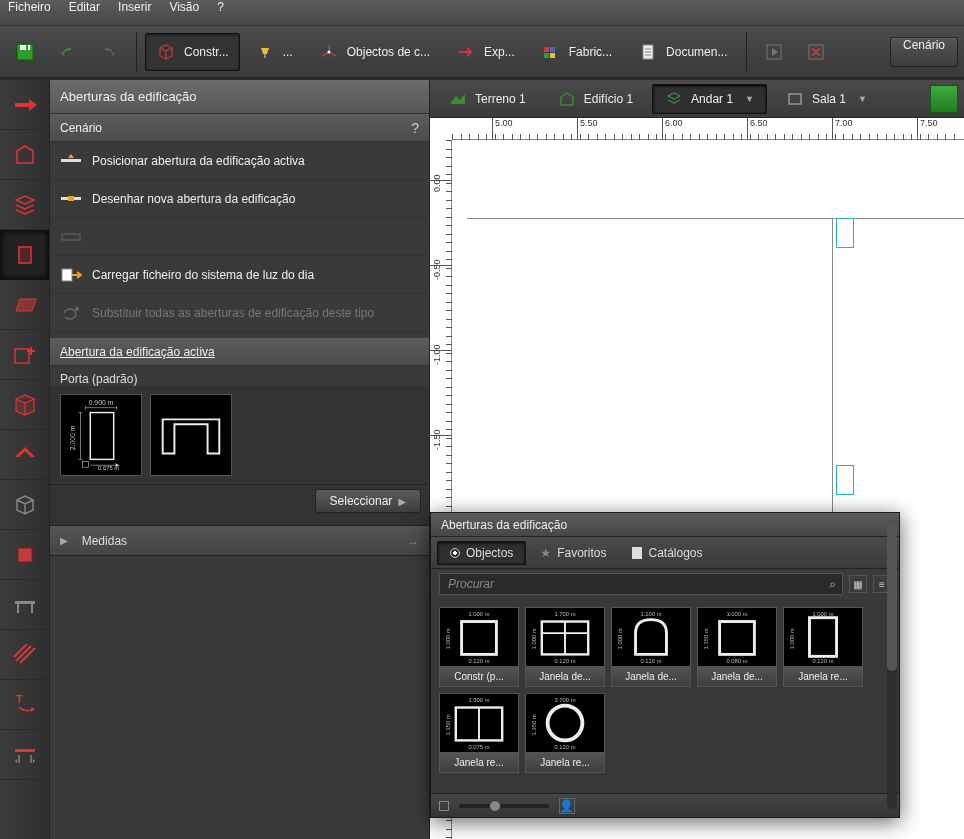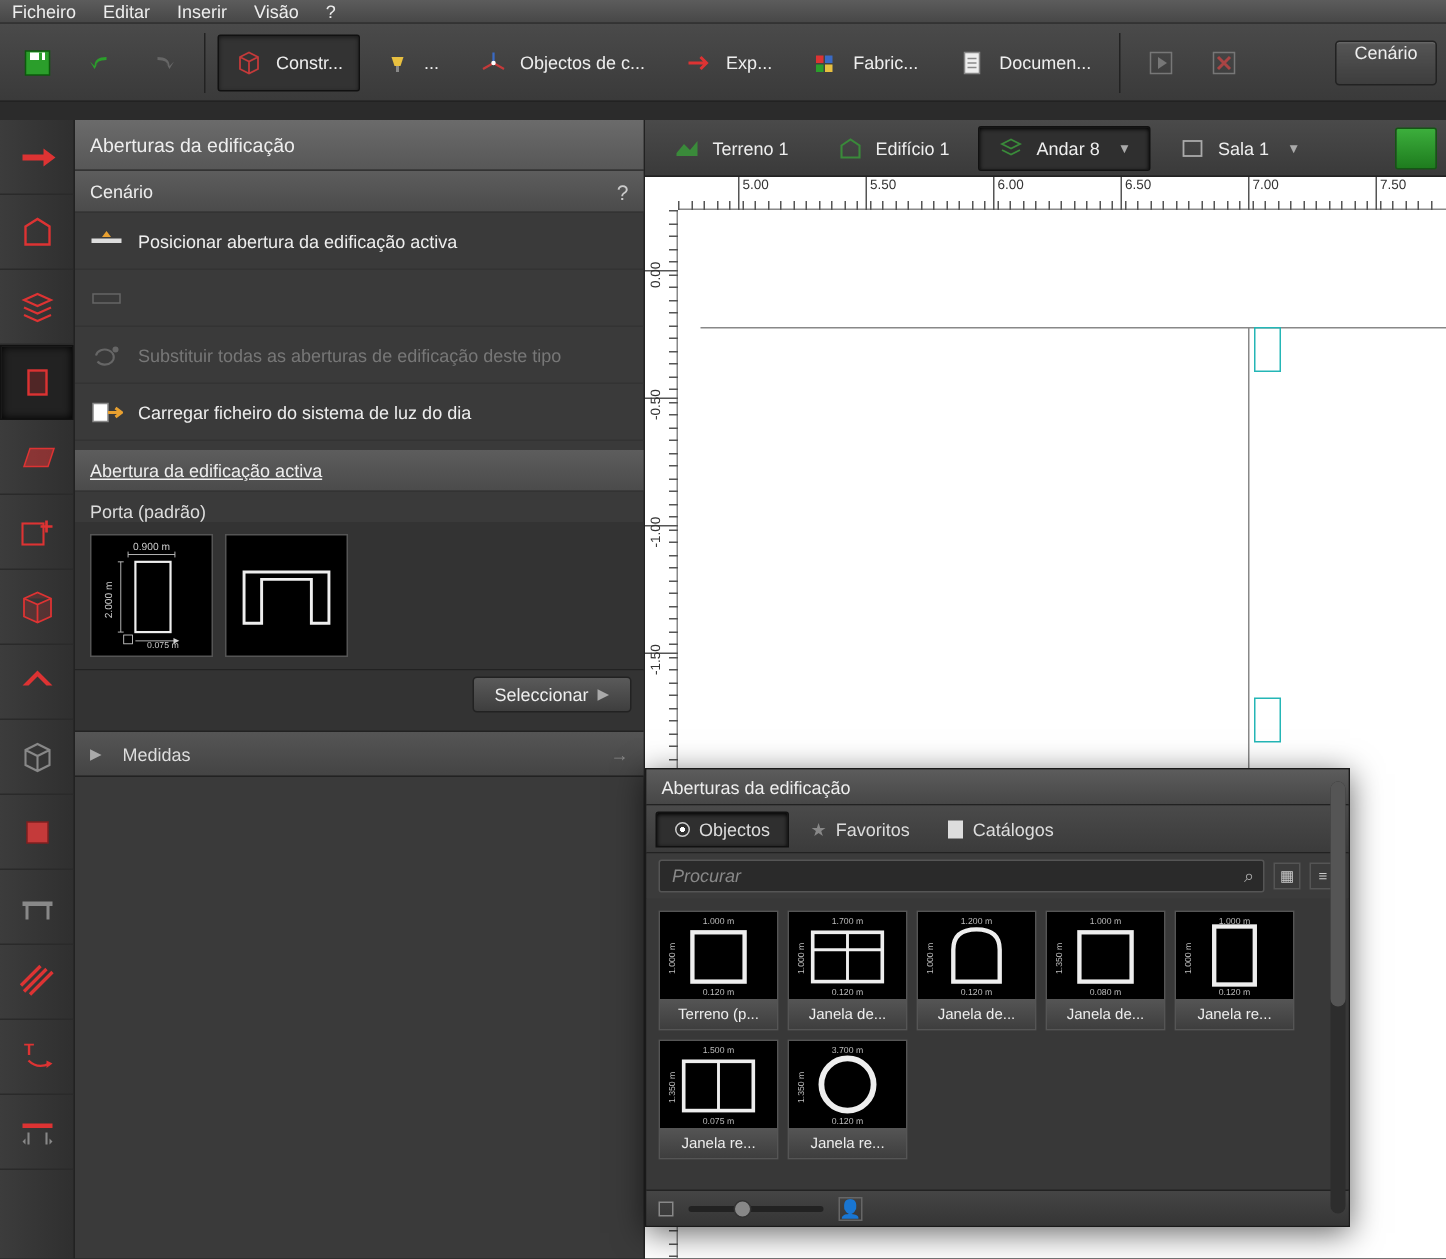--- a/index.html
+++ b/index.html
@@ -1,19 +1,19 @@
 <!DOCTYPE html>
 <html><head>
 <meta charset="utf-8">
 <style>
   * { box-sizing: border-box; margin: 0; padding: 0; font-family: "Segoe UI", Tahoma, sans-serif; }
   body { background:#2b2b2b; width:964px; height:839px; overflow:hidden; color:#ddd; font-size:12px; position:relative; }
 
   
-  .menubar { display:flex; align-items:center; height:16px; background:linear-gradient(#5c5c5c,#474747); padding:0 8px; gap:18px; border-bottom:1px solid #333; }
+  .menubar { display:flex; height:26px; background:linear-gradient(#5c5c5c,#474747); padding:0 8px; gap:18px; border-bottom:1px solid #333; }
   .menubar span { color:#eee; cursor:default; }
 
   
   .toolbar { display:flex; align-items:center; height:52px; background:linear-gradient(#4a4a4a,#3a3a3a); border-bottom:1px solid #222; padding:0 6px; gap:4px; }
   .tool-group-divider { width:1px; height:40px; background:#222; margin:0 4px; }
   .tool-btn { display:flex; align-items:center; height:38px; padding:0 10px; border:1px solid transparent; border-radius:2px; gap:8px; color:#eee; cursor:default; }
   .tool-btn.icon-only { padding:0 8px; }
   .tool-btn.selected { background:#333; border:1px solid #111; box-shadow:inset 0 1px 3px rgba(0,0,0,0.5); }
   .tool-icon { width:20px; height:20px; display:inline-flex; align-items:center; justify-content:center; }
   .tool-icon svg { width:20px; height:20px; }
@@ -287,44 +287,53 @@
   </div>
   <div class="action-item">
     <span class="action-icon">
         <svg viewBox="0 0 22 16">
           <rect x="1" y="6" width="20" height="3" fill="#ddd"></rect>
           <path d="M11 1 L14 5 L8 5 Z" fill="#e8a030"></path>
         </svg>
       </span>
     <span>Posicionar abertura da edificação activa</span>
   </div>
+  <div class="action-item">
+    <span class="action-icon">
+        <svg viewBox="0 0 22 16">
+          <rect x="1" y="6" width="20" height="3" fill="#ddd"></rect>
+          <rect x="8" y="5" width="6" height="5" fill="#e8a030"></rect>
+        </svg>
+      </span>
+    <span>Desenhar nova abertura da edificação</span>
+  </div>
   <div class="action-item disabled">
     <span class="action-icon">
         <svg viewBox="0 0 22 16">
           <rect x="2" y="5" width="18" height="6" fill="none" stroke="#666"></rect>
         </svg>
       </span>
+  </div>
+  <div class="action-item">
+    <span class="action-icon">
+        <svg viewBox="0 0 22 16">
+          <rect x="2" y="2" width="10" height="12" fill="#fff" stroke="#888"></rect>
+          <path d="M12 8 L20 8 M17 5 L21 8 L17 11" stroke="#e8a030" stroke-width="2" fill="none"></path>
+        </svg>
+      </span>
+    <span>Carregar ficheiro do sistema de luz do dia</span>
   </div>
   <div class="action-item disabled">
     <span class="action-icon">
         <svg viewBox="0 0 22 16">
           <path d="M4 8 A6 5 0 1 1 5 12" fill="none" stroke="#666" stroke-width="1.4"></path>
           <circle cx="17" cy="4" r="2" fill="#666"></circle>
         </svg>
       </span>
     <span>Substituir todas as aberturas de edificação deste tipo</span>
-  </div>
-  <div class="action-item">
-    <span class="action-icon">
-        <svg viewBox="0 0 22 16">
-          <rect x="2" y="2" width="10" height="12" fill="#fff" stroke="#888"></rect>
-          <path d="M12 8 L20 8 M17 5 L21 8 L17 11" stroke="#e8a030" stroke-width="2" fill="none"></path>
-        </svg>
-      </span>
-    <span>Carregar ficheiro do sistema de luz do dia</span>
   </div>
 
   <div class="panel-subheader" style="margin-top:6px;text-decoration:underline;">
     <span>Abertura da edificação activa</span>
   </div>
   <div class="preview-label">Porta (padrão)</div>
   <div class="active-preview-row">
     <div class="thumb">
       <svg viewBox="0 0 82 82" width="82" height="82">
         <text x="41" y="10" text-anchor="middle" font-size="7" fill="#ccc"><tspan>0.900 m</tspan></text>
@@ -369,21 +378,21 @@
   <div class="breadcrumb-btn">
     <svg width="18" height="18" viewBox="0 0 18 18">
         <path d="M3 7 L9 3 L15 7 L15 15 L3 15 Z" fill="none" stroke="#3a8a3a" stroke-width="1.4"></path>
       </svg>
     <span>Edifício 1</span>
   </div>
   <div class="breadcrumb-btn selected">
     <svg width="18" height="18" viewBox="0 0 18 18">
         <path d="M3 6 L9 3 L15 6 L9 9 Z M3 10 L9 13 L15 10" fill="none" stroke="#3a8a3a" stroke-width="1.2"></path>
       </svg>
-    <span>Andar 8</span>
+    <span>Andar 1</span>
     <span class="caret">▼</span>
   </div>
   <div class="breadcrumb-btn">
     <svg width="18" height="18" viewBox="0 0 18 18">
         <rect x="3" y="4" width="12" height="10" fill="none" stroke="#aaa" stroke-width="1.2"></rect>
       </svg>
     <span>Sala 1</span>
     <span class="caret">▼</span>
   </div>
   <div class="view-cube"></div>
@@ -587,21 +596,21 @@
 
     <div class="catalog-item">
         <div class="cimage">
           <svg viewBox="0 0 80 60" width="80" height="58">
             <text x="40" y="8" text-anchor="middle" font-size="6" fill="#bbb">1.000 m</text>
             <rect x="22" y="14" width="36" height="34" fill="none" stroke="#eee" stroke-width="3"></rect>
             <text x="40" y="57" text-anchor="middle" font-size="6" fill="#bbb">0.120 m</text>
             <text x="10" y="32" text-anchor="middle" font-size="6" fill="#bbb" transform="rotate(-90 10 32)">1.000 m</text>
           </svg>
         </div>
-        <div class="clabel">Terreno (p...</div>
+        <div class="clabel">Constr (p...</div>
       </div>
       <div class="catalog-item">
         <div class="cimage">
           <svg viewBox="0 0 80 60" width="80" height="58">
             <text x="40" y="8" text-anchor="middle" font-size="6" fill="#bbb">1.700 m</text>
             <rect x="16" y="14" width="48" height="34" fill="none" stroke="#eee" stroke-width="2.5"></rect>
             <line x1="40" y1="14" x2="40" y2="48" stroke="#eee" stroke-width="2"></line>
             <line x1="16" y1="26" x2="64" y2="26" stroke="#eee" stroke-width="2"></line>
             <text x="40" y="57" text-anchor="middle" font-size="6" fill="#bbb">0.120 m</text>
             <text x="10" y="32" text-anchor="middle" font-size="6" fill="#bbb" transform="rotate(-90 10 32)">1.000 m</text>

